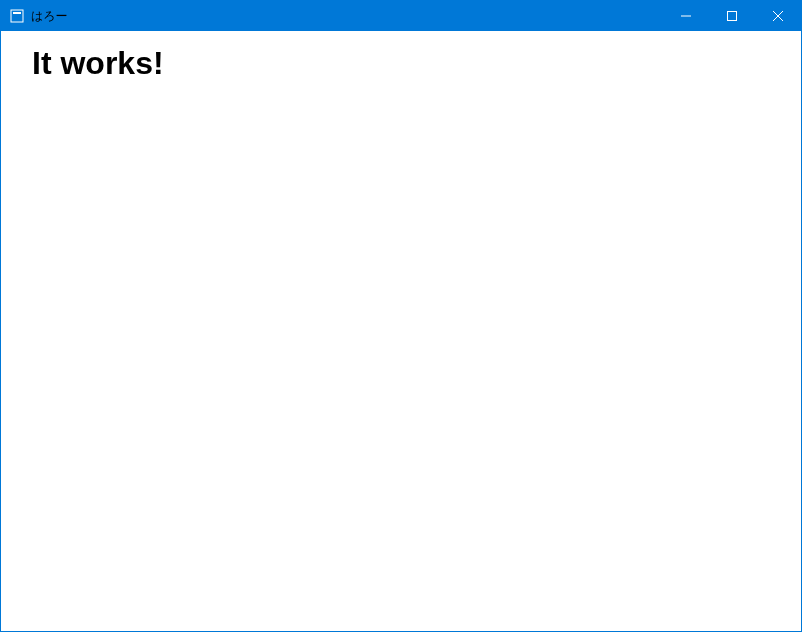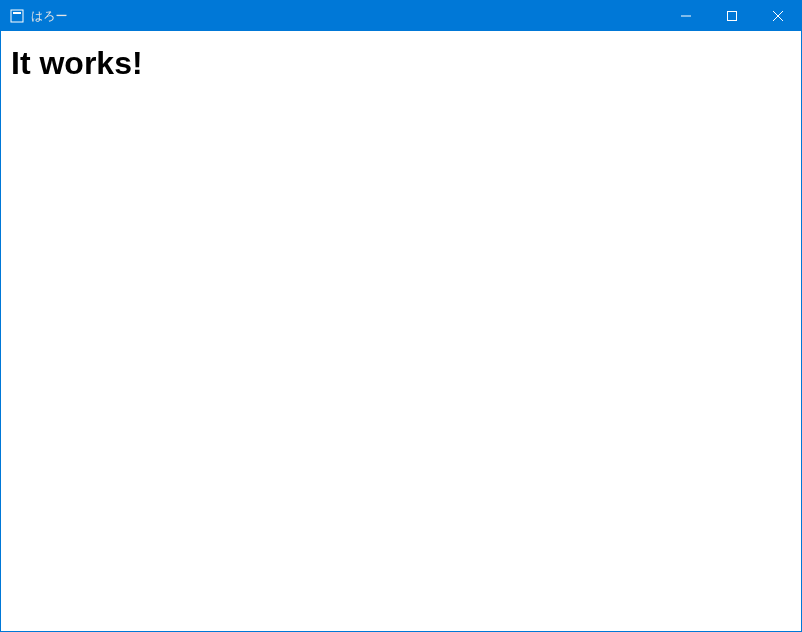--- a/index.html
+++ b/index.html
@@ -42,21 +42,21 @@
       display: flex;
       align-items: center;
       justify-content: center;
     }
     .app-icon svg {
       width: 14px;
       height: 14px;
     }
     .title-text {
       font-size: 12px;
-      color: #e5e5e5;
+      color: #000000;
       font-weight: 400;
     }
     .window-controls {
       display: flex;
       height: 100%;
     }
     .win-btn {
       width: 46px;
       height: 30px;
       display: flex;
@@ -69,20 +69,21 @@
       width: 10px;
       height: 10px;
       stroke: #ffffff;
       stroke-width: 1;
       fill: none;
     }
     .content {
       flex: 1;
       background: #ffffff;
       padding: 14px 10px;
+      margin-left: 21px;
     }
     .heading {
       font-size: 32px;
       font-weight: 700;
       color: #000000;
       font-family: Verdana, Geneva, sans-serif;
     }
   </style>
 </head>
 <body>

